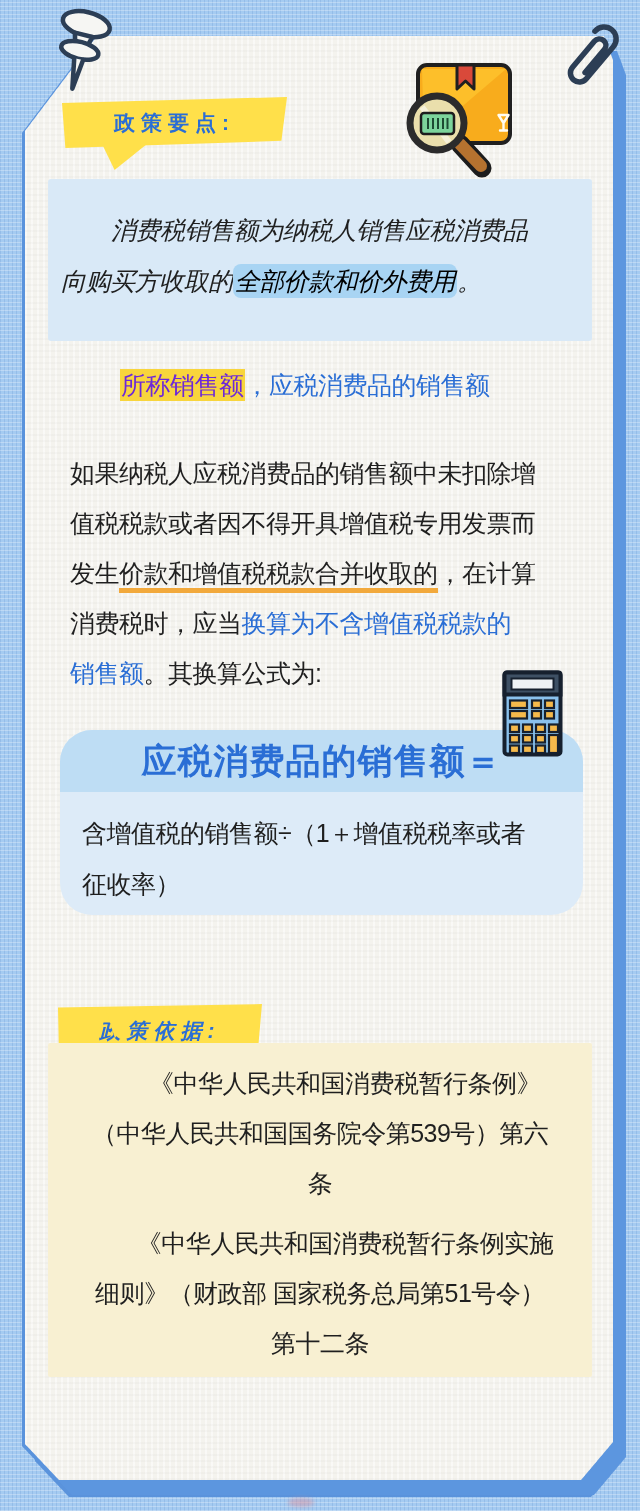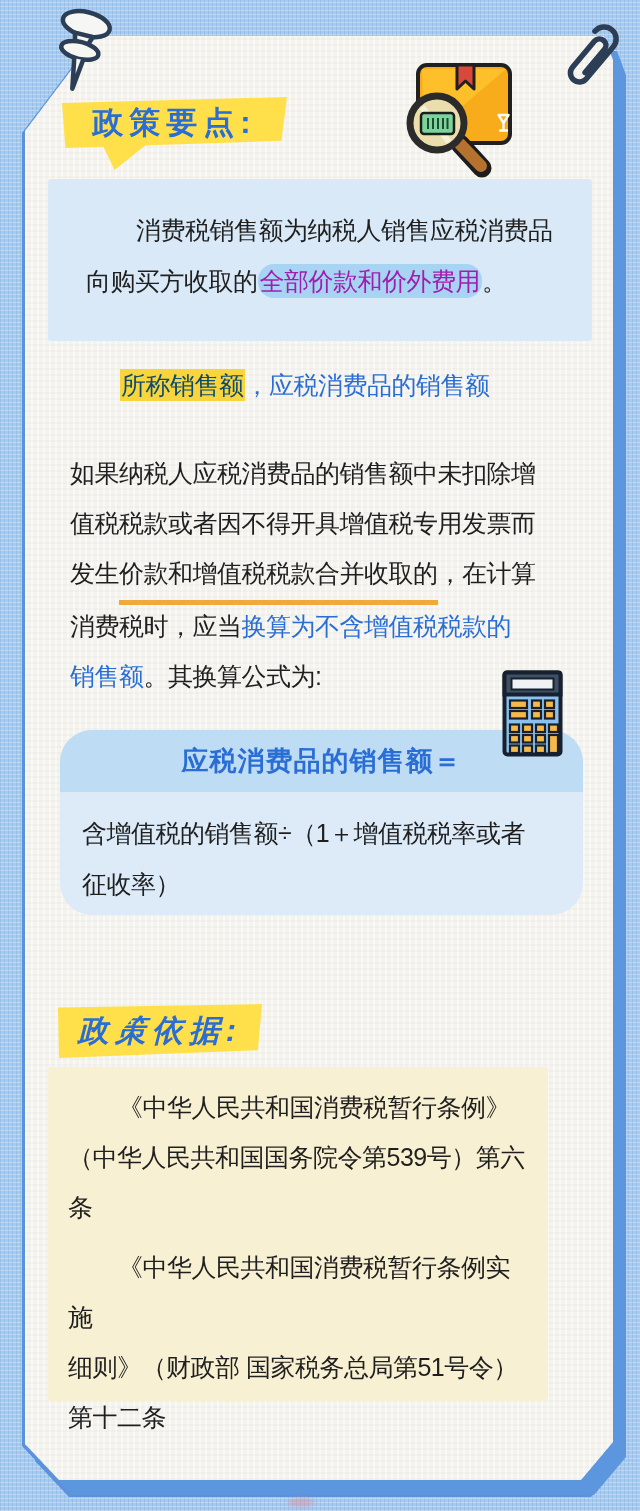--- a/index.html
+++ b/index.html
@@ -20,52 +20,52 @@
     clip-path:polygon(72px 0, 579px 0, 588px 24px, 588px 1406px, 556px 1444px, 34px 1444px, 0 1408px, 0 95px);
   }
   .paper-wrap{
     position:absolute;left:0;top:0;width:640px;height:1511px;
     filter:drop-shadow(13px 15px 0 #5C96DF) drop-shadow(-3px 2px 0 #5A93DC);
   }
   .icon-svg{position:absolute;}
   
   .badge{
     position:absolute;background:#FFE04A;display:flex;align-items:center;justify-content:center;
-    color:#2A6ED5;font-weight:800;font-size:31px;letter-spacing:6px;
+    color:#2A6ED5;font-weight:800;font-size:21px;letter-spacing:6px;
   }
   .badge1{left:62px;top:97px;width:225px;height:51px;clip-path:polygon(0 12%,100% 0,97.5% 86%,1.5% 100%);}
   .badge2{left:58px;top:1003px;width:204px;height:55px;clip-path:polygon(0 8%,100% 2%,98% 86%,0.5% 100%);font-style:italic;}
   .tail{position:absolute;background:#FFE04A;}
   .tail1{left:102px;top:144px;width:45px;height:26px;clip-path:polygon(0 0,100% 0,28% 100%);}
   .tail2{left:105px;top:1007px;width:38px;height:31px;clip-path:polygon(0 0,100% 0,26% 100%);}
   
   .body-text{color:#1F1F1F;font-size:25px;line-height:50px;letter-spacing:-0.5px;font-weight:500;}
   .intro-panel{
     position:absolute;left:48px;top:179px;width:544px;height:162px;background:#D9E9F7;border-radius:3px;
-    padding:26px 38px 0;box-sizing:border-box;text-indent:2em;line-height:51px;
+    padding:26px 13px 0;box-sizing:border-box;text-indent:2em;line-height:51px;font-style:italic;
   }
   .para1{position:absolute;left:70px;top:360px;width:478px;text-indent:2em;}
   .para2{position:absolute;left:70px;top:448px;width:478px;}
   .seg-plain{color:#1F1F1F;}
   .seg-accent{color:#2A6ED5;}
-  .seg-accent-hl{color:#a21caf;background:#A8D4F3;border-radius:16px;padding:3px 2px;}
-  .seg-mark{color:#0c4a6e;background:#F8D53C;padding:2px 1px;}
-  .seg-orange-u{color:#1F1F1F;border-bottom:5px solid #F2A93C;padding-bottom:10px;font-family:Liberation Mono, monospace;}
+  .seg-accent-hl{color:#000000;background:#A8D4F3;border-radius:8px;padding:3px 2px;}
+  .seg-mark{color:#6d28d9;background:#F8D53C;padding:2px 1px;}
+  .seg-orange-u{color:#1F1F1F;border-bottom:5px solid #F2A93C;padding-bottom:1px;}
   .formula-panel{
     position:absolute;left:60px;top:730px;width:523px;height:185px;background:#DDEBF8;border-radius:32px;
     overflow:hidden;box-sizing:border-box;
   }
   .formula-header{
     height:62px;background:#BEDDF4;display:flex;align-items:center;justify-content:center;
-    color:#2A6ED5;font-size:27px;font-weight:700;letter-spacing:1px;
+    color:#2A6ED5;font-size:35px;font-weight:700;letter-spacing:1px;
   }
   .formula-body{padding:16px 22px;line-height:51px;white-space:pre-line;}
   .basis-panel{
-    position:absolute;left:48px;top:1067px;width:500px;height:334px;background:#F8F0D2;border-radius:2px;
-    padding:15px 20px;box-sizing:border-box;
+    position:absolute;left:48px;top:1043px;width:544px;height:334px;background:#F8F0D2;border-radius:2px;
+    padding:15px 20px;box-sizing:border-box;text-align:center;
   }
   .basis-para{white-space:pre-line;text-indent:2em;line-height:50px;margin:0;}
   .basis-para + .basis-para{margin-top:10px;}
   .smudge{position:absolute;left:288px;top:1498px;width:26px;height:9px;border-radius:50%;
     background:rgba(225,140,150,.45);filter:blur(2px);}
 </style>
 </head>
 <body>
 
 <div class="canvas">

